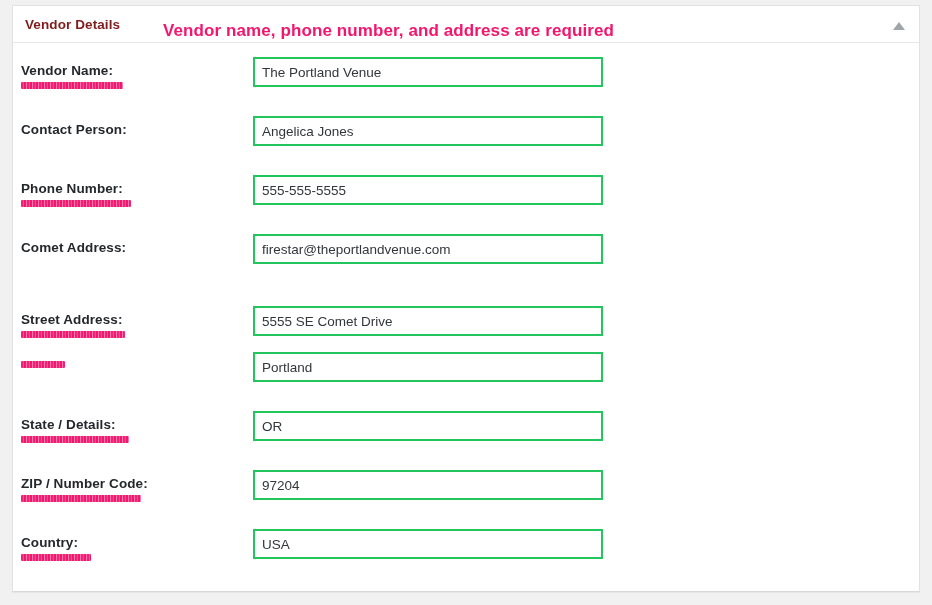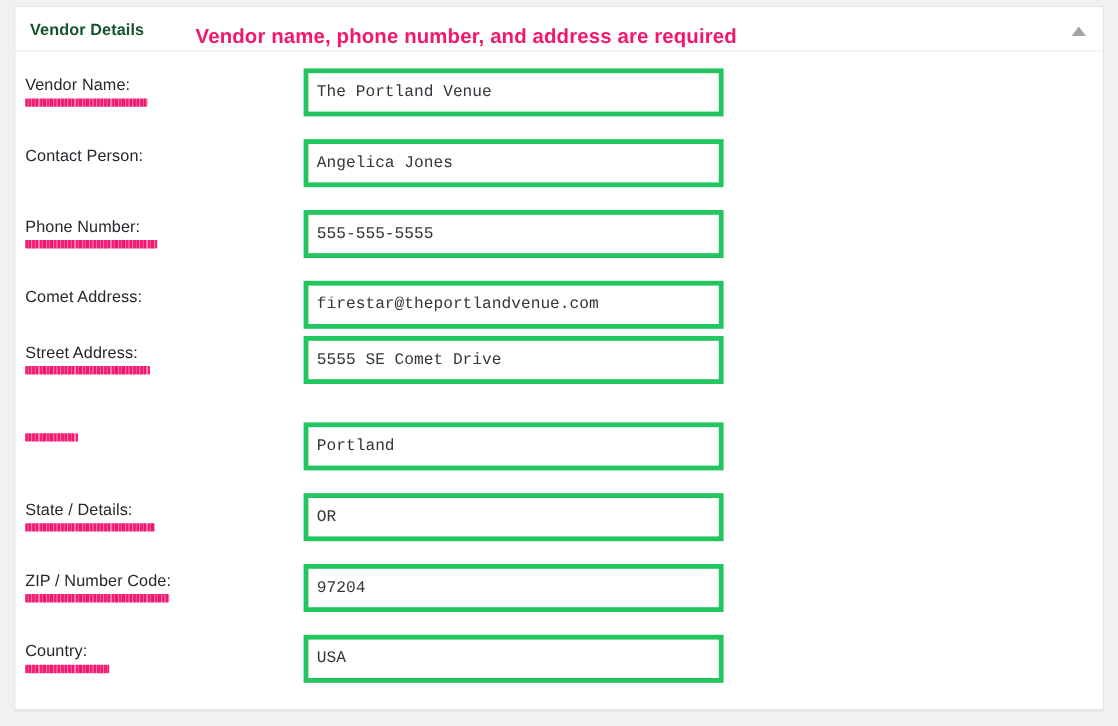--- a/index.html
+++ b/index.html
@@ -36,21 +36,21 @@
     border-bottom: 1px solid #e8e8e8;
     background: #ffffff;
     box-sizing: border-box;
   }
   .panel-title {
     position: absolute;
     left: 12px;
     top: 11px;
     font-size: 13.5px;
     font-weight: 700;
-    color: #14532d;
+    color: #7f1d1d;
     letter-spacing: 0.1px;
     white-space: nowrap;
   }
   .panel-alert {
     position: absolute;
     left: 150px;
     top: 15px;
     font-size: 17px;
     font-weight: 700;
     color: #f4156c;
@@ -88,21 +88,21 @@
 
   .field-label-wrap {
     position: absolute;
     left: 8px;
     top: 0;
     width: 222px;
   }
   .field-label {
     display: block;
     font-size: 13.5px;
-    font-weight: 400;
+    font-weight: 700;
     color: #23282d;
     letter-spacing: 0.1px;
     line-height: 16px;
     white-space: nowrap;
   }
   .required-marker {
     display: block;
     margin-top: 3px;
     height: 7px;
     border-radius: 1px;
@@ -115,27 +115,27 @@
         #fb6fb0 5px, #fb6fb0 6px
       );
     opacity: 0.95;
   }
 
   .field-input {
     position: absolute;
     left: 240px;
     top: -6px;
     width: 350px;
-    height: 40px;
+    height: 30px;
     box-sizing: border-box;
-    border: 4px solid #22c55e;
+    border: 2px solid #22c55e;
     background: #ffffff;
     border-radius: 0;
     padding: 0 7px;
-    font-family: Liberation Mono, monospace;
+    font-family: Liberation Sans, sans-serif;
     font-size: 13.5px;
     color: #32373c;
     line-height: 24px;
     outline: none;
   }
   .field-input::placeholder { color: #a7aaad; }
 </style>
 </head>
 <body>
 
@@ -172,21 +172,21 @@
           <span class="required-marker" style="width: 110px;"></span>
         </div>
         <input type="text" class="field-input" placeholder="" value="555-555-5555" style="">
       </div>
       <div class="field-row" style="top: 197px;">
         <div class="field-label-wrap">
           <span class="field-label">Comet Address:</span>
         </div>
         <input type="text" class="field-input" placeholder="" value="firestar@theportlandvenue.com" style="">
       </div>
-      <div class="field-row" style="top: 243px;">
+      <div class="field-row" style="top: 269px;">
         <div class="field-label-wrap">
           <span class="field-label">Street Address:</span>
           <span class="required-marker" style="width: 104px;"></span>
         </div>
         <input type="text" class="field-input" placeholder="" value="5555 SE Comet Drive" style="">
       </div>
       <div class="field-row" style="top: 315px;">
         <div class="field-label-wrap">
           <span class="required-marker" style="width: 44px;"></span>
         </div>

